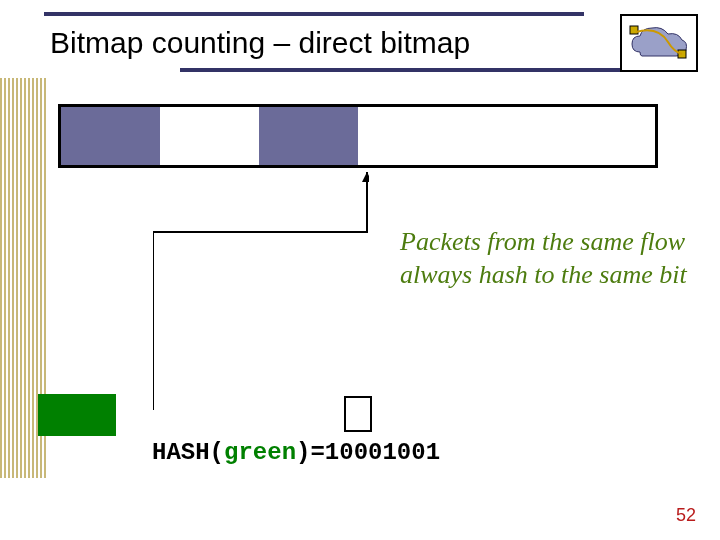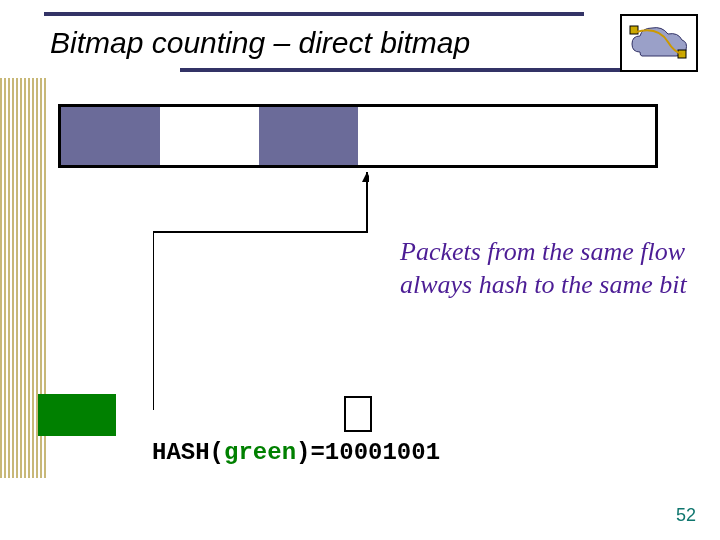--- a/index.html
+++ b/index.html
@@ -24,21 +24,20 @@
     height: 4px;
     background: #333366;
   }
   .title {
     position: absolute;
     top: 26px;
     left: 50px;
     font-size: 30px;
     color: #000;
     font-weight: normal;
-    font-style: italic;
   }
   .title-underline {
     position: absolute;
     top: 68px;
     left: 180px;
     width: 510px;
     height: 4px;
     background: #333366;
   }
   .stripes {
@@ -88,22 +87,21 @@
   .cell-empty { background: #ffffff; }
   .annotation {
     position: absolute;
     top: 226px;
     left: 400px;
     width: 310px;
     font-size: 26px;
     font-style: italic;
     font-family: 'Times New Roman', serif;
     line-height: 1.25;
-    color: #4c1d95;
-    margin-top: 10px;
+    color: #4d7c0f;
   }
   .connector {
     position: absolute;
     top: 172px;
     left: 153px;
     width: 216px;
     height: 254px;
     pointer-events: none;
   }
   .green-box {
@@ -132,21 +130,21 @@
     width: 28px;
     height: 36px;
     border: 2px solid #000;
     pointer-events: none;
   }
   .page-num {
     position: absolute;
     bottom: 14px;
     right: 24px;
     font-size: 18px;
-    color: #0f766e;
+    color: #b91c1c;
   }
 </style>
 </head>
 <body>
 
 <div class="slide">
   <div class="top-line"></div>
   <div class="title">Bitmap counting – direct bitmap</div>
   <div class="title-underline"></div>
   <div class="stripes"></div>

